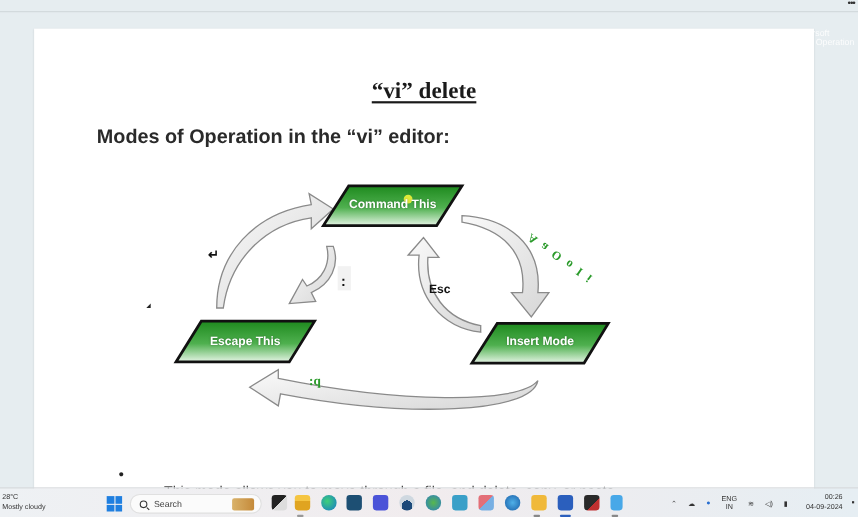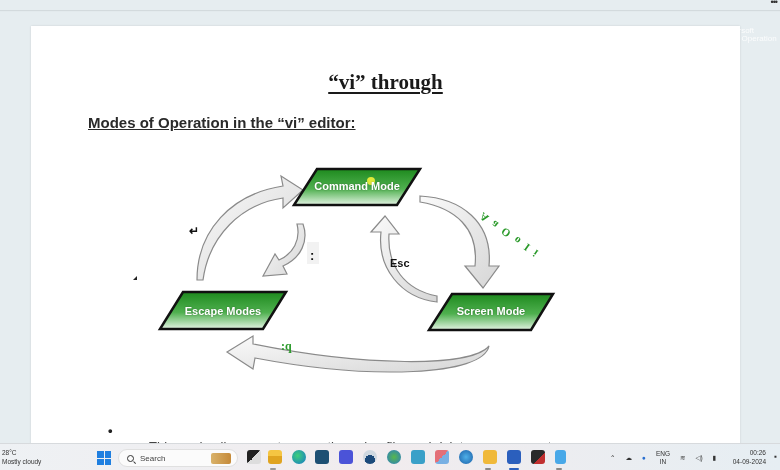--- a/index.html
+++ b/index.html
@@ -11,21 +11,21 @@
 
   .viewer-bg { position: absolute; left: 0; top: 12px; width: 780px; height: 431px; background: #e6edf0; }
   .page { position: absolute; left: 31px; top: 26px; width: 709px; height: 420px; background: #ffffff; box-shadow: 0 0 2px rgba(0,0,0,0.12); overflow: hidden; }
 
   .watermark { position: absolute; right: 0; top: 24px; width: 86px; height: 22px; color: rgba(255,255,255,0.85); font-size: 8px; line-height: 8px; display: flex; align-items: center; gap: 4px; }
   .watermark .cam { width: 16px; height: 12px; border: 2px solid rgba(255,255,255,0.9); border-radius: 3px; position: relative; }
   .watermark .cam::after { content: ""; position: absolute; left: 3px; top: 1px; width: 5px; height: 5px; border-radius: 50%; background: rgba(255,255,255,0.9); }
 
   .doc-title { position: absolute; left: 0; top: 44px; width: 709px; text-align: center; font-family: "Liberation Serif", serif; font-weight: bold; font-size: 21px; color: #1a1a1a; }
   .doc-title span { text-decoration: underline; text-underline-offset: 3px; text-decoration-thickness: 2px; }
-  .doc-heading { position: absolute; left: 57px; top: 88px; font-weight: bold; font-size: 15px; color: #2a2a2a; text-decoration: underline; }
+  .doc-heading { position: absolute; left: 57px; top: 88px; font-weight: bold; font-size: 18px; color: #2a2a2a; }
 
   .diagram { position: absolute; left: 0; top: 0; width: 709px; height: 420px; }
   .mode-label { position: absolute; color: #fff; font-weight: bold; font-size: 11px; text-align: center; text-shadow: 0 0 2px rgba(0,0,0,0.35); }
   .edge-label { position: absolute; font-weight: bold; font-size: 11px; }
 
   .bullet-item { position: absolute; left: 77px; top: 397px; font-weight: bold; font-size: 13px; color: #222; display: flex; gap: 14px; }
   .bullet-sub { position: absolute; left: 118px; top: 413px; font-size: 13px; color: #444; white-space: nowrap; }
 
   .taskbar { position: absolute; left: 0; top: 443px; width: 780px; height: 27px; background: linear-gradient(90deg, #eef1f4 0%, #f1ecee 50%, #e6eef3 100%); border-top: 1px solid #d7dadd; }
   .weather { position: absolute; left: 2px; top: 4px; font-size: 6.5px; color: #333; line-height: 9px; }
@@ -43,21 +43,21 @@
 </head>
 <body>
 
 <div class="app-titlebar">
   <span class="more-dots">•••</span>
 </div>
 
 <div class="viewer-bg"></div>
 
 <div class="page">
-  <div class="doc-title"><span>“vi” through</span></div>
+  <div class="doc-title"><span>“vi” delete</span></div>
   <div class="doc-heading">Modes of Operation in the “vi” editor:</div>
 
   <svg class="diagram" viewBox="0 0 709 420" xmlns="http://www.w3.org/2000/svg">
     <defs>
       <linearGradient id="gfill" x1="0" y1="0" x2="0" y2="1">
         <stop offset="0" stop-color="#1e8a1e"></stop>
         <stop offset="0.55" stop-color="#4fb04f"></stop>
         <stop offset="1" stop-color="#e4f4e4"></stop>
       </linearGradient>
       <linearGradient id="afill" x1="0" y1="0" x2="1" y2="1">
@@ -91,23 +91,23 @@
     <polygon points="421,268 522,268 500,304 398,304" fill="url(#gfill)" stroke="#111" stroke-width="2.5"></polygon>
 
     <circle cx="340" cy="155" r="4" fill="#f2f23a" opacity="0.9"></circle>
 
     <path d="M102,254 L106,250 L106,254 Z" fill="#222"></path>
     <rect x="276" y="216" width="12" height="22" fill="#f2f2f2"></rect>
 
     <text x="0" y="0" font-family="Liberation Serif, serif" font-weight="bold" font-size="11" fill="#2a9a2a" transform="translate(452,186) rotate(-145) scale(-1,1)" letter-spacing="2">A a O o I i</text>
   </svg>
 
-  <div class="mode-label" style="left:270px; top:154px; width:112px;">Command Mode</div>
-  <div class="mode-label" style="left:137px; top:279px; width:110px;">Escape Modes</div>
-  <div class="mode-label" style="left:404px; top:279px; width:112px;">Screen Mode</div>
+  <div class="mode-label" style="left:270px; top:154px; width:112px;">Command This</div>
+  <div class="mode-label" style="left:137px; top:279px; width:110px;">Escape This</div>
+  <div class="mode-label" style="left:404px; top:279px; width:112px;">Insert Mode</div>
 
   <div class="edge-label" style="left:359px; top:231px; color:#111;">Esc</div>
   <div class="edge-label" style="left:279px; top:222px; color:#111; font-size:13px;">:</div>
   <div class="edge-label" style="left:158px; top:198px; color:#111; font-size:12px;">↵</div>
   <div class="edge-label" style="left:250px; top:313px; color:#2a9a2a; font-family:'Liberation Serif', serif; font-size:12px;">:q</div>
 
   <div class="bullet-item">
     <span>•</span>
   </div>
   <div class="bullet-sub">This mode allows you to move through a file, and delete, copy, or paste</div>

